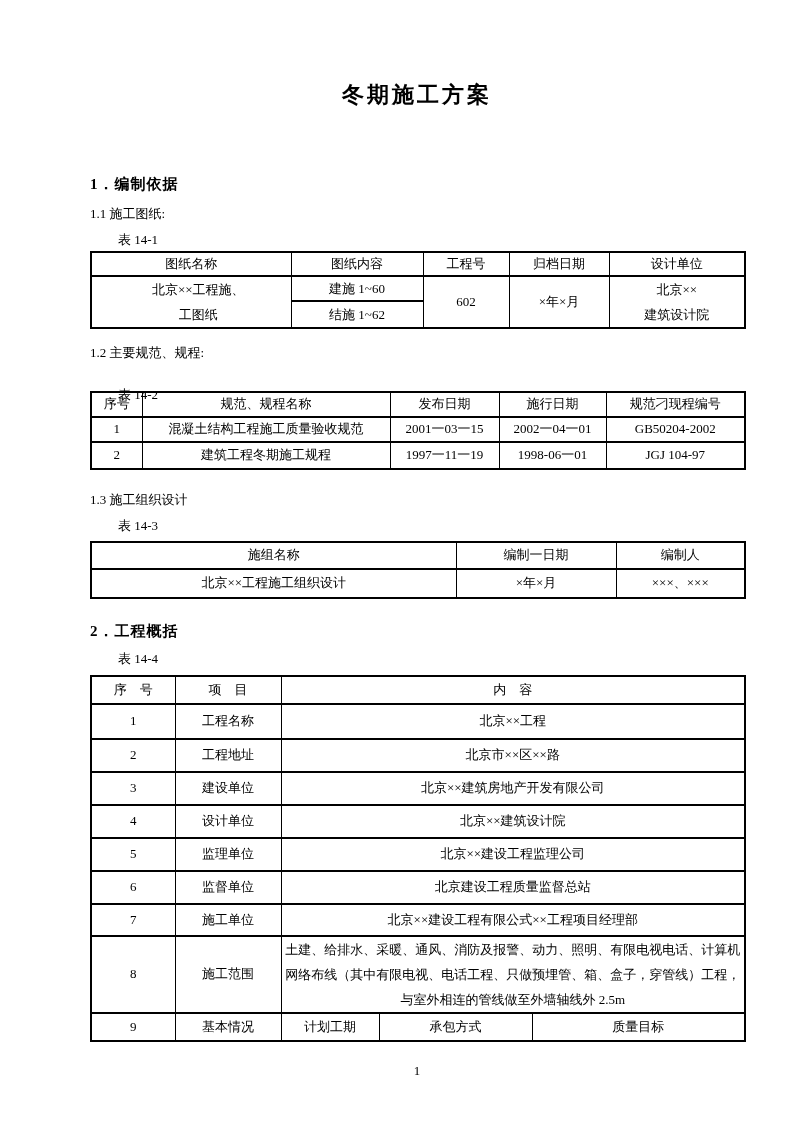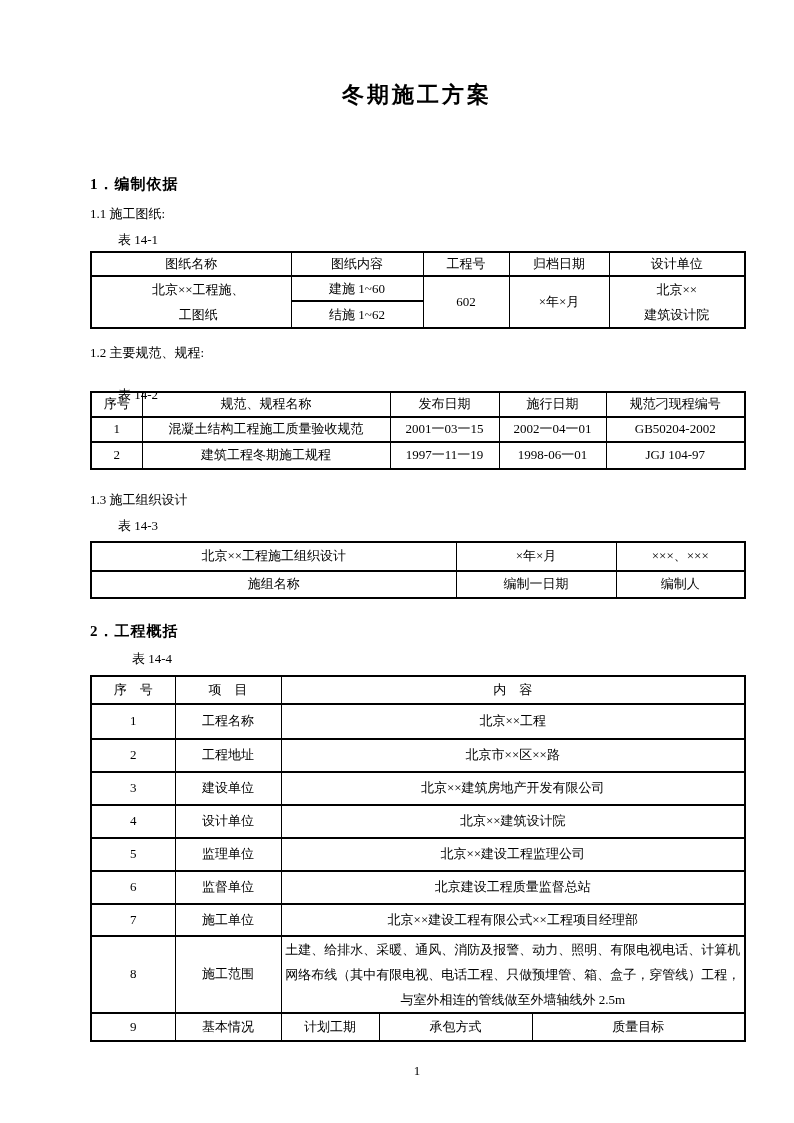--- a/index.html
+++ b/index.html
@@ -145,35 +145,35 @@
   <div class="abs sub-label" style="top:491px;">1.3  施工组织设计</div>
   <div class="abs tbl-caption" style="top:517px;">表 14-3</div>
 
   <table class="doc abs" style="left:90px;top:541px;">
     <colgroup>
         <col style="width:365px">
         <col style="width:160px">
         <col style="width:129px">
       </colgroup>
     <tbody>
-        <tr style="height:29px;">
+        <tr style="height:27px;">
+      <td>施组名称</td>
+      <td>编制一日期</td>
+      <td>编制人</td>
+    </tr>
+    <tr style="height:29px;">
       <td>北京××工程施工组织设计</td>
       <td>×年×月</td>
       <td>×××、×××</td>
     </tr>
-    <tr style="height:27px;">
-      <td>施组名称</td>
-      <td>编制一日期</td>
-      <td>编制人</td>
-    </tr>
   </tbody>
     </table>
 
   <div class="abs h-num" style="top:622px;">2．工程概括</div>
-  <div class="abs tbl-caption" style="top:650px;margin-left:14px;">表 14-4</div>
+  <div class="abs tbl-caption" style="top:650px;">表 14-4</div>
 
   <table class="doc abs" style="left:90px;top:675px;">
     <colgroup>
         <col style="width:84px">
         <col style="width:106px">
         <col style="width:98px">
         <col style="width:153px">
         <col style="width:213px">
       </colgroup>
     <tbody>

